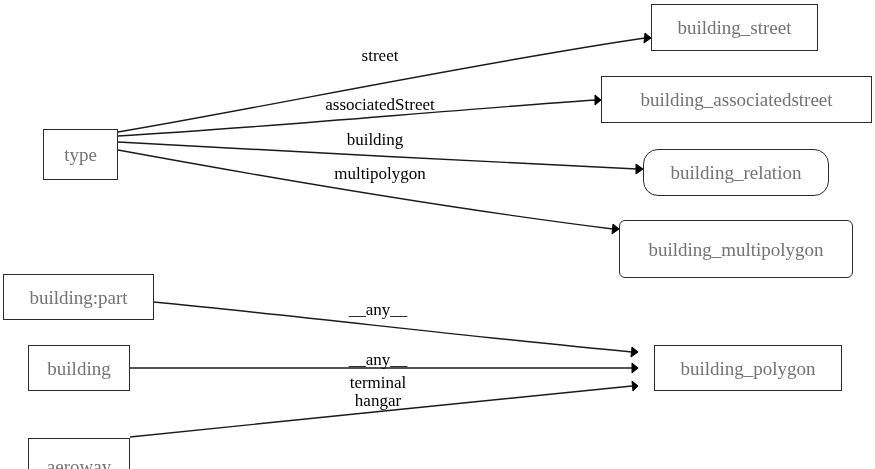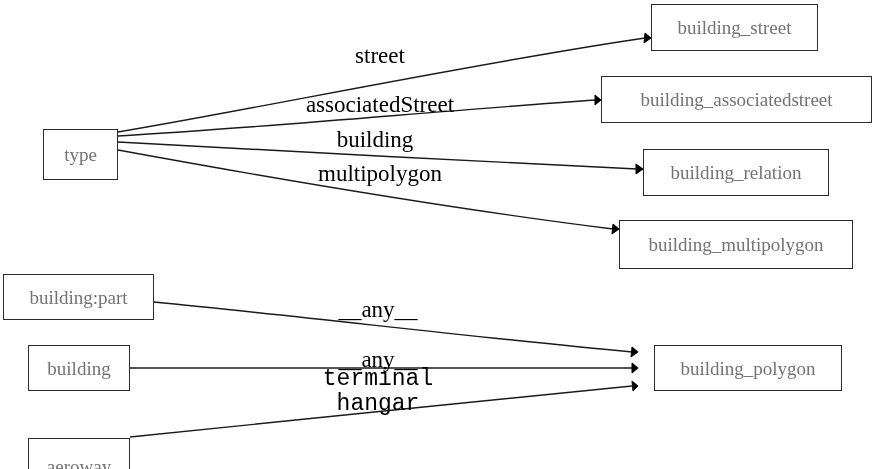--- a/index.html
+++ b/index.html
@@ -24,21 +24,21 @@
     align-items: center;
     justify-content: center;
     color: #737373;
     font-size: 19px;
     line-height: 1;
     white-space: nowrap;
   }
   .edge-label {
     position: absolute;
     color: #000000;
-    font-size: 23px;
+    font-size: 17px;
     line-height: 1.08;
     white-space: pre;
     text-align: center;
     transform: translate(-50%, -50%);
     pointer-events: none;
   }
   svg.edges {
     position: absolute;
     left: 0;
     top: 0;
@@ -99,23 +99,23 @@
       <polygon class="arrow" points="632,381 638,386 633,391"></polygon>
     </g>
   </svg>
 
   <div class="node" style="left:43px;top:113px;width:75px;height:51px;margin-top:16px;">type</div>
 
   <div class="node" style="left:651px;top:4px;width:167px;height:47px;">building_street</div>
 
   <div class="node" style="left:601px;top:76px;width:271px;height:47px;">building_associatedstreet</div>
 
-  <div class="node" style="left:643px;top:149px;width:186px;height:47px;">building_relation</div>
+  <div class="node" style="left:643px;top:149px;width:186px;height:47px;border-radius:15px;">building_relation</div>
 
-  <div class="node" style="left:619px;top:220px;width:234px;height:49px;">building_multipolygon</div>
+  <div class="node" style="left:619px;top:220px;width:234px;height:58px;border-radius:6px;">building_multipolygon</div>
 
   <div class="node" style="left:3px;top:274px;width:151px;height:46px;">building:part</div>
 
   <div class="node" style="left:28px;top:345px;width:102px;height:46px;">building</div>
 
   <div class="node" style="left:28px;top:438px;width:102px;height:56px;">aeroway</div>
 
   <div class="node" style="left:638px;top:345px;width:188px;height:46px;margin-left:16px;">building_polygon</div>
 
   <div class="edge-label" style="left:380px;top:56px;">street</div>
@@ -123,16 +123,16 @@
   <div class="edge-label" style="left:380px;top:105px;">associatedStreet</div>
 
   <div class="edge-label" style="left:375px;top:140px;">building</div>
 
   <div class="edge-label" style="left:380px;top:174px;">multipolygon</div>
 
   <div class="edge-label" style="left:378px;top:310px;">__any__</div>
 
   <div class="edge-label" style="left:378px;top:360px;">__any__</div>
 
-  <div class="edge-label" style="left:378px;top:392px;font-family:Liberation Mono, monospace;">terminal
+  <div class="edge-label" style="left:378px;top:392px;">terminal
 hangar</div>
 
 </div>
 
 </body></html>

